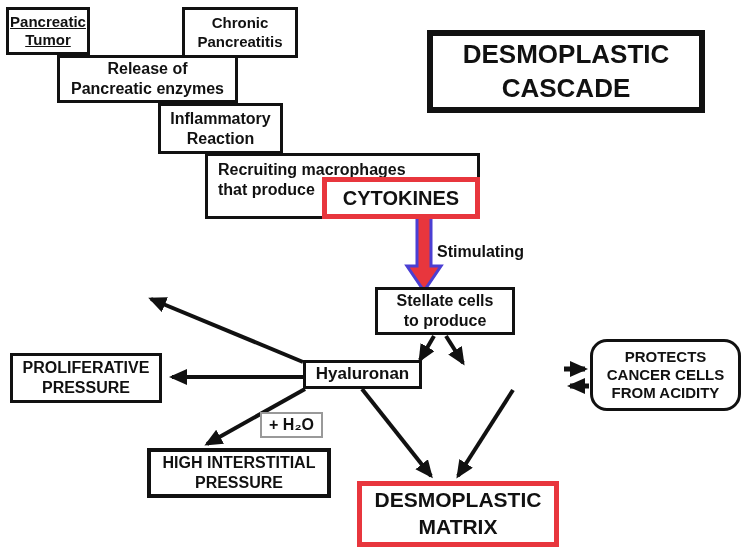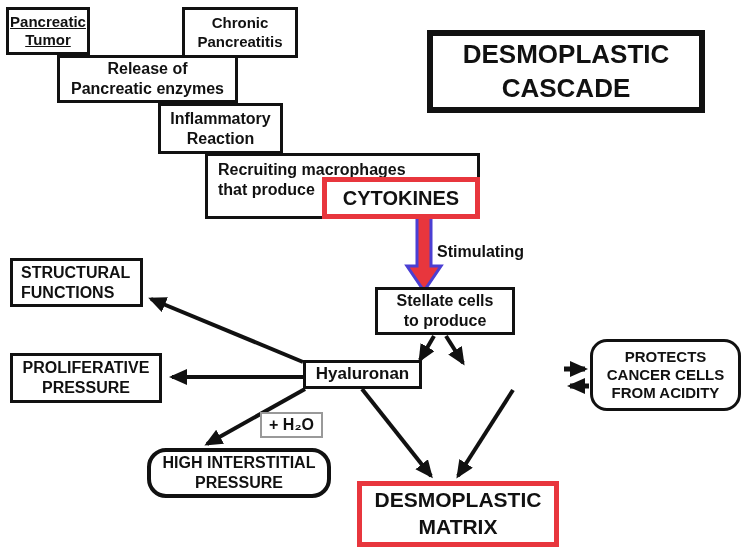--- a/index.html
+++ b/index.html
@@ -77,34 +77,32 @@
 that produce</div>
 
   <div class="node" style="left:427px;top:30px;width:278px;height:83px;font-size:26px;border:6px solid #111;line-height:1.3;">DESMOPLASTIC
 CASCADE</div>
 
   <div class="lbl" style="left:437px;top:243px;font-size:16px;">Stimulating</div>
 
   <div class="node" style="left:375px;top:287px;width:140px;height:48px;font-size:16px;">Stellate cells
 to produce</div>
 
-  <div class="node" style="left:10px;top:258px;width:133px;height:49px;font-size:16px;justify-content:flex-start;text-align:left;padding-left:8px;">STRUCTURAL
-FUNCTIONS</div>
 
   <div class="node" style="left:10px;top:353px;width:152px;height:50px;font-size:16px;">PROLIFERATIVE
 PRESSURE</div>
 
   <div class="node" style="left:303px;top:360px;width:119px;height:29px;font-size:17px;">Hyaluronan</div>
 
 
   <div class="node" style="left:590px;top:339px;width:151px;height:72px;font-size:15px;border-radius:17px;">PROTECTS
 CANCER CELLS
 FROM ACIDITY</div>
 
   <div class="node" style="left:260px;top:412px;width:63px;height:26px;font-size:16px;border:2px solid #999;">+ H₂O</div>
 
-  <div class="node" style="left:147px;top:448px;width:184px;height:50px;font-size:16px;border-width:4px;border-radius:19px;">HIGH INTERSTITIAL
+  <div class="node" style="left:147px;top:448px;width:184px;height:50px;font-size:16px;border-width:4px;">HIGH INTERSTITIAL
 PRESSURE</div>
 
   <div class="node" style="left:357px;top:481px;width:202px;height:66px;font-size:21px;border:5px solid #e8363d;line-height:1.28;">DESMOPLASTIC
 MATRIX</div>
 
 </div>
 
 </body></html>

